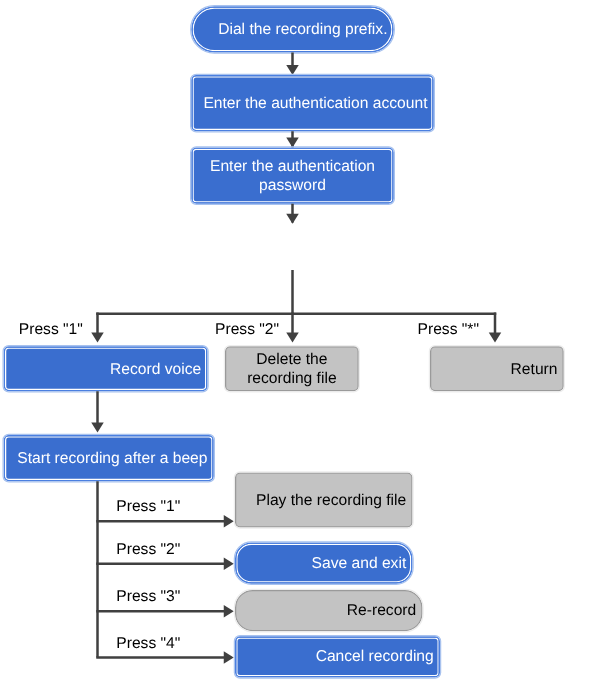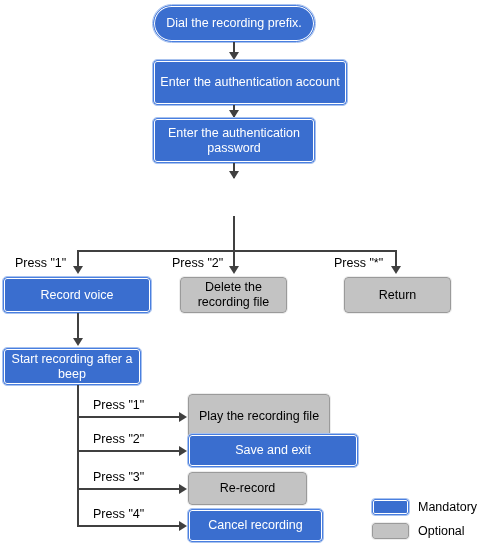--- a/index.html
+++ b/index.html
@@ -18,21 +18,21 @@
     background: #ffffff;
     overflow: hidden;
   }
 
   
   .node {
     position: absolute;
     box-sizing: border-box;
     display: flex;
     align-items: center;
-    justify-content: center;
+    justify-content: flex-end;
     text-align: center;
     font-size: 12.5px;
     line-height: 15px;
     padding: 2px 4px;
     border-radius: 4px;
   }
   .node.mandatory {
     background: #3a6ecf;
     color: #ffffff;
     border: 1px solid #4a7fe0;
@@ -164,73 +164,63 @@
   <div class="vline" style="left:233px; top:250px; height:22px;"></div>
   <div class="arrow-down" style="left:229px; top:266px;"></div>
 
   <div class="vline" style="left:395px; top:250px; height:22px;"></div>
   <div class="arrow-down" style="left:391px; top:266px;"></div>
 
   <div class="edge-label" style="left:15px; top:256px;">Press "1"</div>
   <div class="edge-label" style="left:172px; top:256px;">Press "2"</div>
   <div class="edge-label" style="left:334px; top:256px;">Press "*"</div>
 
-  <div class="node mandatory" style="left:3px; top:277px; width:148px; height:36px;">
+  <div class="node mandatory" style="left:3px; top:277px; width:163px; height:36px;">
     <span class="inner">Record voice</span>
   </div>
 
   <div class="node optional" style="left:344px; top:277px; width:107px; height:36px;">
     <span class="inner">Return</span>
   </div>
 
   <div class="node optional" style="left:180px; top:277px; width:107px; height:36px;">
     <span class="inner">Delete the recording file</span>
   </div>
 
   <div class="vline" style="left:77px; top:313px; height:30px;"></div>
   <div class="arrow-down" style="left:73px; top:338px;"></div>
 
-  <div class="node mandatory" style="left:3px; top:348px; width:138px; height:37px;">
+  <div class="node mandatory" style="left:3px; top:348px; width:168px; height:37px;">
     <span class="inner">Start recording after a beep</span>
   </div>
 
   <div class="vline" style="left:77px; top:385px; height:141px;"></div>
 
   <div class="hline" style="left:77px; top:416px; width:104px;"></div>
   <div class="arrow-right" style="left:179px; top:412px;"></div>
   <div class="edge-label" style="left:93px; top:398px;">Press "1"</div>
-  <div class="node optional" style="left:188px; top:394px; width:142px; height:44px;">
+  <div class="node optional" style="left:188px; top:378px; width:142px; height:44px;">
     <span class="inner">Play the recording file</span>
   </div>
 
   <div class="hline" style="left:77px; top:450px; width:104px;"></div>
   <div class="arrow-right" style="left:179px; top:446px;"></div>
   <div class="edge-label" style="left:93px; top:432px;">Press "2"</div>
-  <div class="node mandatory" style="left:188px; top:434px; width:170px; height:33px;">
+  <div class="node mandatory" style="left:188px; top:434px; width:142px; height:33px;border-radius:13px;">
     <span class="inner">Save and exit</span>
   </div>
 
   <div class="hline" style="left:77px; top:488px; width:104px;"></div>
   <div class="arrow-right" style="left:179px; top:484px;"></div>
   <div class="edge-label" style="left:93px; top:470px;">Press "3"</div>
-  <div class="node optional" style="left:188px; top:472px; width:119px; height:33px;">
+  <div class="node optional" style="left:188px; top:472px; width:150px; height:33px;border-radius:14px;">
     <span class="inner">Re-record</span>
   </div>
 
   <div class="hline" style="left:77px; top:525px; width:104px;"></div>
   <div class="arrow-right" style="left:179px; top:521px;"></div>
   <div class="edge-label" style="left:93px; top:507px;">Press "4"</div>
-  <div class="node mandatory" style="left:188px; top:509px; width:135px; height:33px;">
+  <div class="node mandatory" style="left:188px; top:509px; width:164px; height:33px;">
     <span class="inner">Cancel recording</span>
   </div>
 
-  <div id="legend">
-    <div class="legend-row">
-      <div class="legend-swatch mandatory"></div>
-      <div class="legend-label">Mandatory</div>
-    </div>
-    <div class="legend-row">
-      <div class="legend-swatch optional"></div>
-      <div class="legend-label">Optional</div>
-    </div>
-  </div>
 
 </div>
 
 </body></html>

